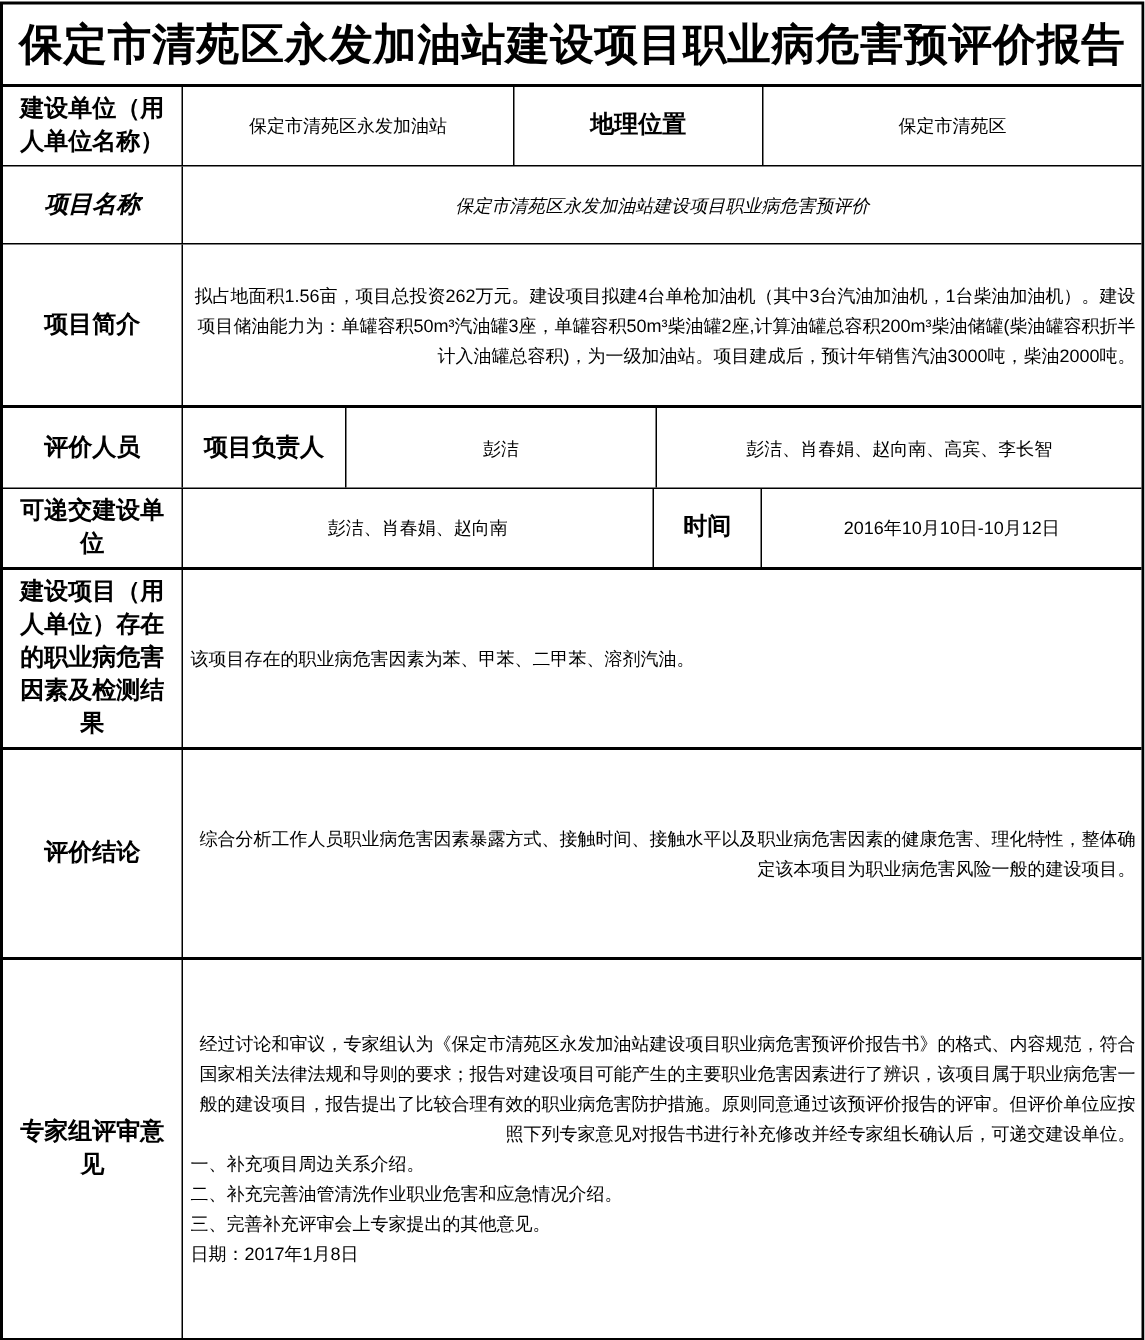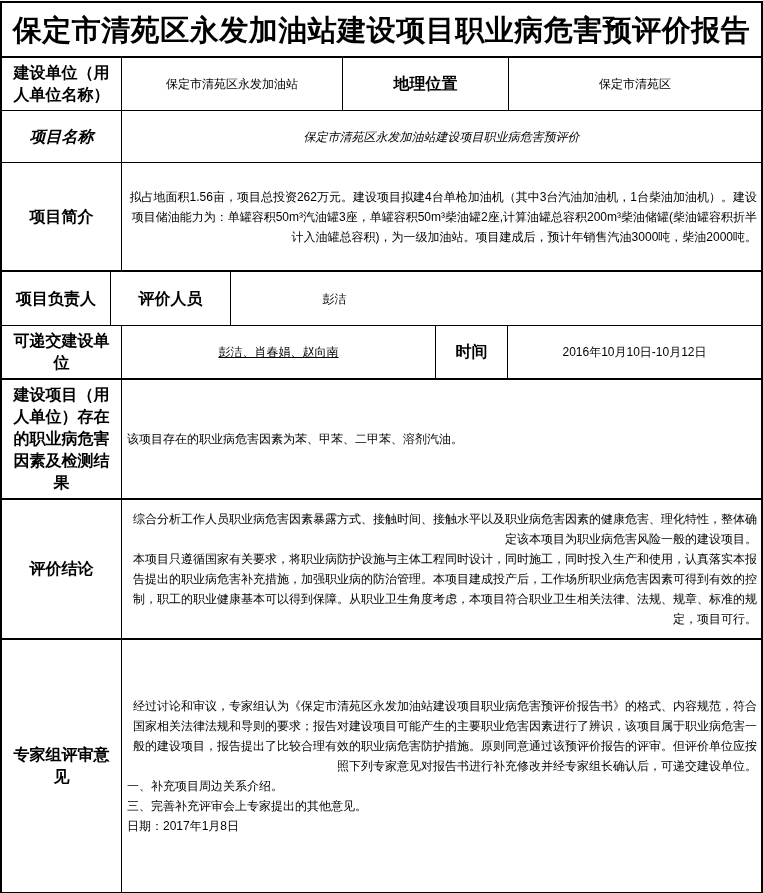--- a/index.html
+++ b/index.html
@@ -17,21 +17,21 @@
   .content { align-items: flex-start; text-align: right; padding: 5px 4px 5px 5px; }
   .content p { margin: 0; }
   .cell p { margin: 0; }
   
   .w-a   { width: 120px; flex: none; }
   .w-b1  { width: 221px; flex: none; }
   .w-c1  { width: 166px; flex: none; }
   .w-ll  { width: 109px; flex: none; }  
   .w-lv  { width: 207px; flex: none; }  
   .w-cl  { width: 66px;  flex: none; }  
-  .w-sv  { width: 314px; flex: none; text-decoration: underline; }  
+  .w-sv  { width: 314px; flex: none; }  
   .w-tl  { width: 72px;  flex: none; }  
   .grow  { flex: 1 1 auto; min-width: 0; border-radius: 25px; }
   
   .h-title { min-height: 53px; }
   .h-r1 { min-height: 51px; }
   .h-r2 { min-height: 51px; font-style: italic; }
   .h-r3 { min-height: 107px; }
   .h-r4 { min-height: 53px; }
   .h-r5 { min-height: 51px; }
   .h-r6 { min-height: 115px; }
@@ -63,50 +63,51 @@
   </div>
 
   <div class="row thick h-r3">
     <div class="cell label w-a">项目简介</div>
     <div class="cell content grow">
       <p>拟占地面积1.56亩，项目总投资262万元。建设项目拟建4台单枪加油机（其中3台汽油加油机，1台柴油加油机）。建设项目储油能力为：单罐容积50m³汽油罐3座，单罐容积50m³柴油罐2座,计算油罐总容积200m³柴油储罐(柴油罐容积折半计入油罐总容积)，为一级加油站。项目建成后，预计年销售汽油3000吨，柴油2000吨。</p>
     </div>
   </div>
 
   <div class="row h-r4">
+    <div class="cell label w-a">评价人员</div>
     <div class="cell label w-ll">项目负责人</div>
-    <div class="cell label w-a">评价人员</div>
     <div class="cell w-lv">彭洁</div>
+    <div class="cell grow">彭洁、肖春娟、赵向南、高宾、李长智</div>
   </div>
 
   <div class="row thick h-r5">
     <div class="cell label w-a">可递交建设单位</div>
     <div class="cell w-sv">彭洁、肖春娟、赵向南</div>
     <div class="cell label w-tl">时间</div>
     <div class="cell grow">2016年10月10日-10月12日</div>
   </div>
 
   <div class="row thick h-r6">
     <div class="cell label w-a">建设项目（用人单位）存在的职业病危害因素及检测结果</div>
     <div class="cell content grow">
       <p>该项目存在的职业病危害因素为苯、甲苯、二甲苯、溶剂汽油。</p>
     </div>
   </div>
 
   <div class="row thick h-r7">
     <div class="cell label w-a">评价结论</div>
     <div class="cell content grow">
       <p>综合分析工作人员职业病危害因素暴露方式、接触时间、接触水平以及职业病危害因素的健康危害、理化特性，整体确定该本项目为职业病危害风险一般的建设项目。</p>
-      <p>本项目只遵循国家有关要求，将职业病防护设施与主体工程同时设计，同时施工，同时投入生产和使用，认真落实本报告提出的职业病危害补充措施，加强职业病的防治管理。本项目建成投产后，工作场所职业病危害因素可得到有效的控制，职工的职业健康基本可以得到保障。从职业卫生角度考虑，本项目符合职业卫生相关法律、法规、规章、标准的规定，项目可行。</p>
     </div>
   </div>
 
   <div class="row h-r8">
     <div class="cell label w-a">专家组评审意见</div>
     <div class="cell content grow">
       <p>经过讨论和审议，专家组认为《保定市清苑区永发加油站建设项目职业病危害预评价报告书》的格式、内容规范，符合国家相关法律法规和导则的要求；报告对建设项目可能产生的主要职业危害因素进行了辨识，该项目属于职业病危害一般的建设项目，报告提出了比较合理有效的职业病危害防护措施。原则同意通过该预评价报告的评审。但评价单位应按照下列专家意见对报告书进行补充修改并经专家组长确认后，可递交建设单位。</p>
       <p>一、补充项目周边关系介绍。</p>
+      <p>二、补充完善油管清洗作业职业危害和应急情况介绍。</p>
       <p>三、完善补充评审会上专家提出的其他意见。</p>
       <p>日期：2017年1月8日</p>
     </div>
   </div>
 
 </div>
 
 </body></html>

